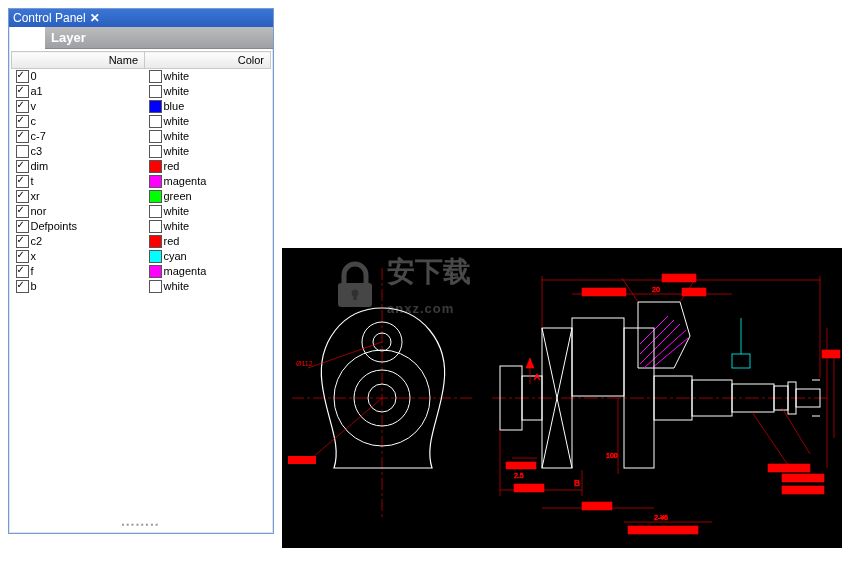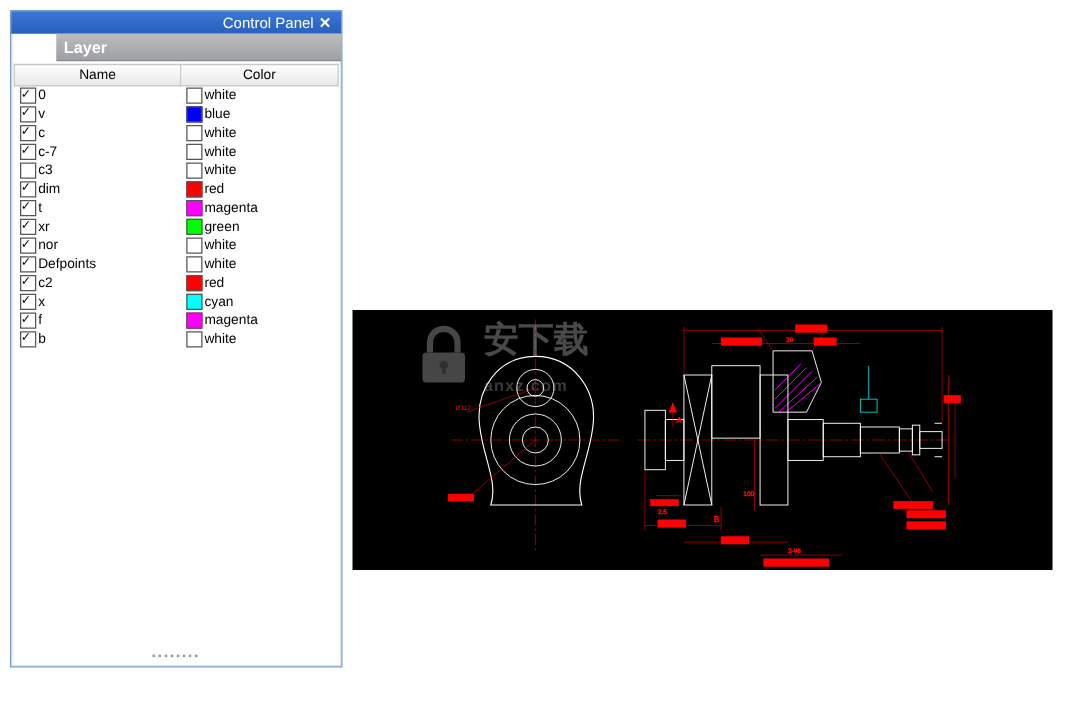--- a/index.html
+++ b/index.html
@@ -23,21 +23,21 @@
     box-shadow: 0 0 0 1px #d8e4f5 inset;
   }
   .titlebar {
     background: linear-gradient(#3a76d6, #2a5fbf);
     color: #fff;
     font-size: 12px;
     height: 18px;
     line-height: 18px;
     padding: 0 4px;
     display: flex;
-    justify-content: flex-end;
+    justify-content: flex-start;
     align-items: center;
   }
   .titlebar .close {
     font-weight: bold;
     cursor: pointer;
     padding: 0 4px;
   }
   .section-header {
     background: linear-gradient(#bcbcbc, #9da0a5);
     color: #fff;
@@ -50,21 +50,21 @@
   .table-wrap {
     padding: 2px;
   }
   table.layer-table {
     width: 100%;
     border-collapse: collapse;
   }
   table.layer-table th {
     background: linear-gradient(#fdfdfd, #e9e9e9);
     border: 1px solid #c9c9c9;
-    text-align: center;
+    text-align: right;
     padding: 2px 6px;
     font-weight: normal;
     font-size: 11px;
     margin-left: 12px;
   }
   table.layer-table td {
     padding: 0 4px;
     height: 15px;
     vertical-align: middle;
     white-space: nowrap;
@@ -104,21 +104,21 @@
     color: #999;
     font-size: 8px;
     letter-spacing: 2px;
   }
   
   .cad {
     position: absolute;
     left: 282px;
     top: 248px;
     width: 560px;
-    height: 208px;
+    height: 300px;
     background: #000;
   }
   .cad svg {
     width: 100%;
     height: 100%;
   }
   .watermark {
     position: absolute;
     left: 50px;
     top: 10px;
@@ -160,20 +160,24 @@
     <table class="layer-table">
       <thead>
         <tr>
           <th>Name</th>
           <th>Color</th>
         </tr>
       </thead>
       <tbody id="layer-rows">
           <tr>
             <td><span class="chk checked"></span><span>0</span></td>
+            <td><span class="swatch" style="background: rgb(255, 255, 255);"></span><span>white</span></td>
+          </tr>
+          <tr>
+            <td><span class="chk checked"></span><span>a1</span></td>
             <td><span class="swatch" style="background: rgb(255, 255, 255);"></span><span>white</span></td>
           </tr>
           <tr>
             <td><span class="chk checked"></span><span>v</span></td>
             <td><span class="swatch" style="background: rgb(0, 0, 255);"></span><span>blue</span></td>
           </tr>
           <tr>
             <td><span class="chk checked"></span><span>c</span></td>
             <td><span class="swatch" style="background: rgb(255, 255, 255);"></span><span>white</span></td>
           </tr>

